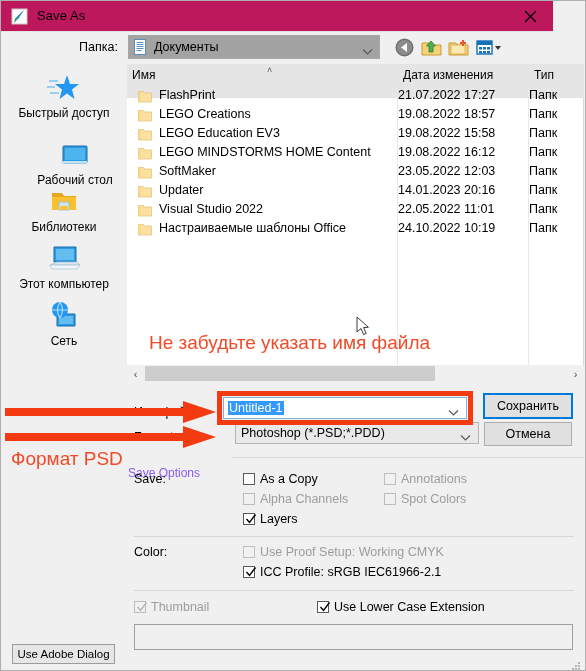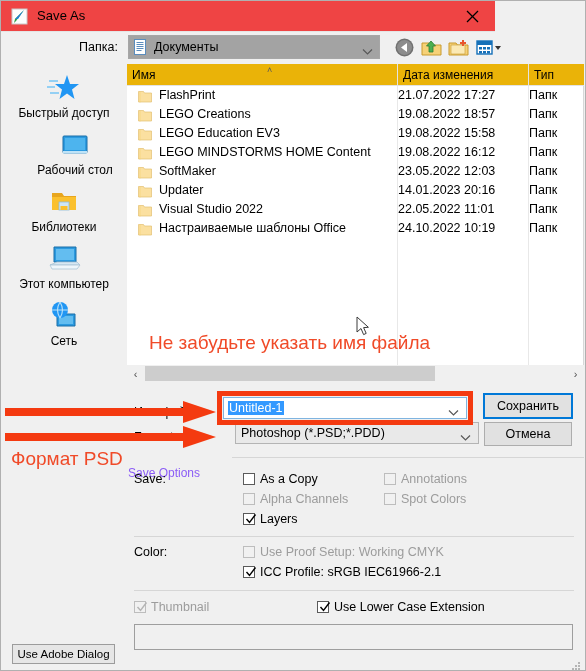--- a/index.html
+++ b/index.html
@@ -12,22 +12,22 @@
     position:relative;
   }
   .dialog {
     position:absolute; left:0; top:0; width:586px; height:671px;
     background:#f0f0f0;
     border:1px solid #b0b0b0;
   }
 
   
   .titlebar {
-    position:absolute; left:0; top:0; width:494px; height:31px;
-    background:#ef4444;
+    position:absolute; left:0; top:0; width:552px; height:31px;
+    background:#be185d;
     border-bottom:1px solid #e5e5e5;
   }
   .title-icon {
     position:absolute; left:10px; top:7px; width:17px; height:17px;
   }
   .title-text {
     position:absolute; left:36px; top:7px;
     font-size:13px; color:#000;
     letter-spacing:.1px;
   }
@@ -65,22 +65,22 @@
   }
   .place .pi { height:36px; display:flex; align-items:center; justify-content:center; }
   .place .pl { font-size:12px; color:#000; line-height:14px; }
 
   
   .filelist {
     position:absolute; left:126px; top:63px; width:457px; height:307px;
     background:#fff; border:1px solid #d8d8d8; border-left:none; border-top:none;
   }
   .headers {
-    position:absolute; left:0; top:0; width:457px; height:22px;
-    background:#eab308; border-bottom:1px solid #e3e3e3;
+    position:absolute; left:0; top:0; width:457px; height:34px;
+    background:#e5e5e5; border-bottom:1px solid #e3e3e3;
   }
   .hcell {
     position:absolute; top:0; height:21px;
     font-size:12px; color:#000;
     padding:4px 0 0 5px;
     border-right:1px solid #e3e3e3;
   }
   .sortmark {
     position:absolute; top:1px; left:140px;
     font-size:9px; color:#5a5a5a;
@@ -273,21 +273,21 @@
           <g stroke="#7ec8f5" stroke-width="1.6">
             <line x1="2" y1="9" x2="11" y2="9"></line>
             <line x1="0" y1="15" x2="8" y2="15"></line>
             <line x1="3" y1="21" x2="12" y2="21"></line>
           </g>
         </svg>
       </div>
       <div class="pl">Быстрый доступ</div>
     </div>
 
-    <div class="place" style="top:63px;padding-left:22px;">
+    <div class="place" style="top:73px;padding-left:22px;">
       <div class="pi">
         <svg width="34" height="32" viewBox="0 0 34 32">
           <rect x="5" y="7" width="24" height="17" rx="1" fill="#2b9ae0" stroke="#1b6fa8"></rect>
           <rect x="7" y="9" width="20" height="12" fill="#4db4ee"></rect>
           <rect x="5" y="22" width="24" height="2.5" fill="#bfe3f7"></rect>
         </svg>
       </div>
       <div class="pl">Рабочий стол</div>
     </div>
 

